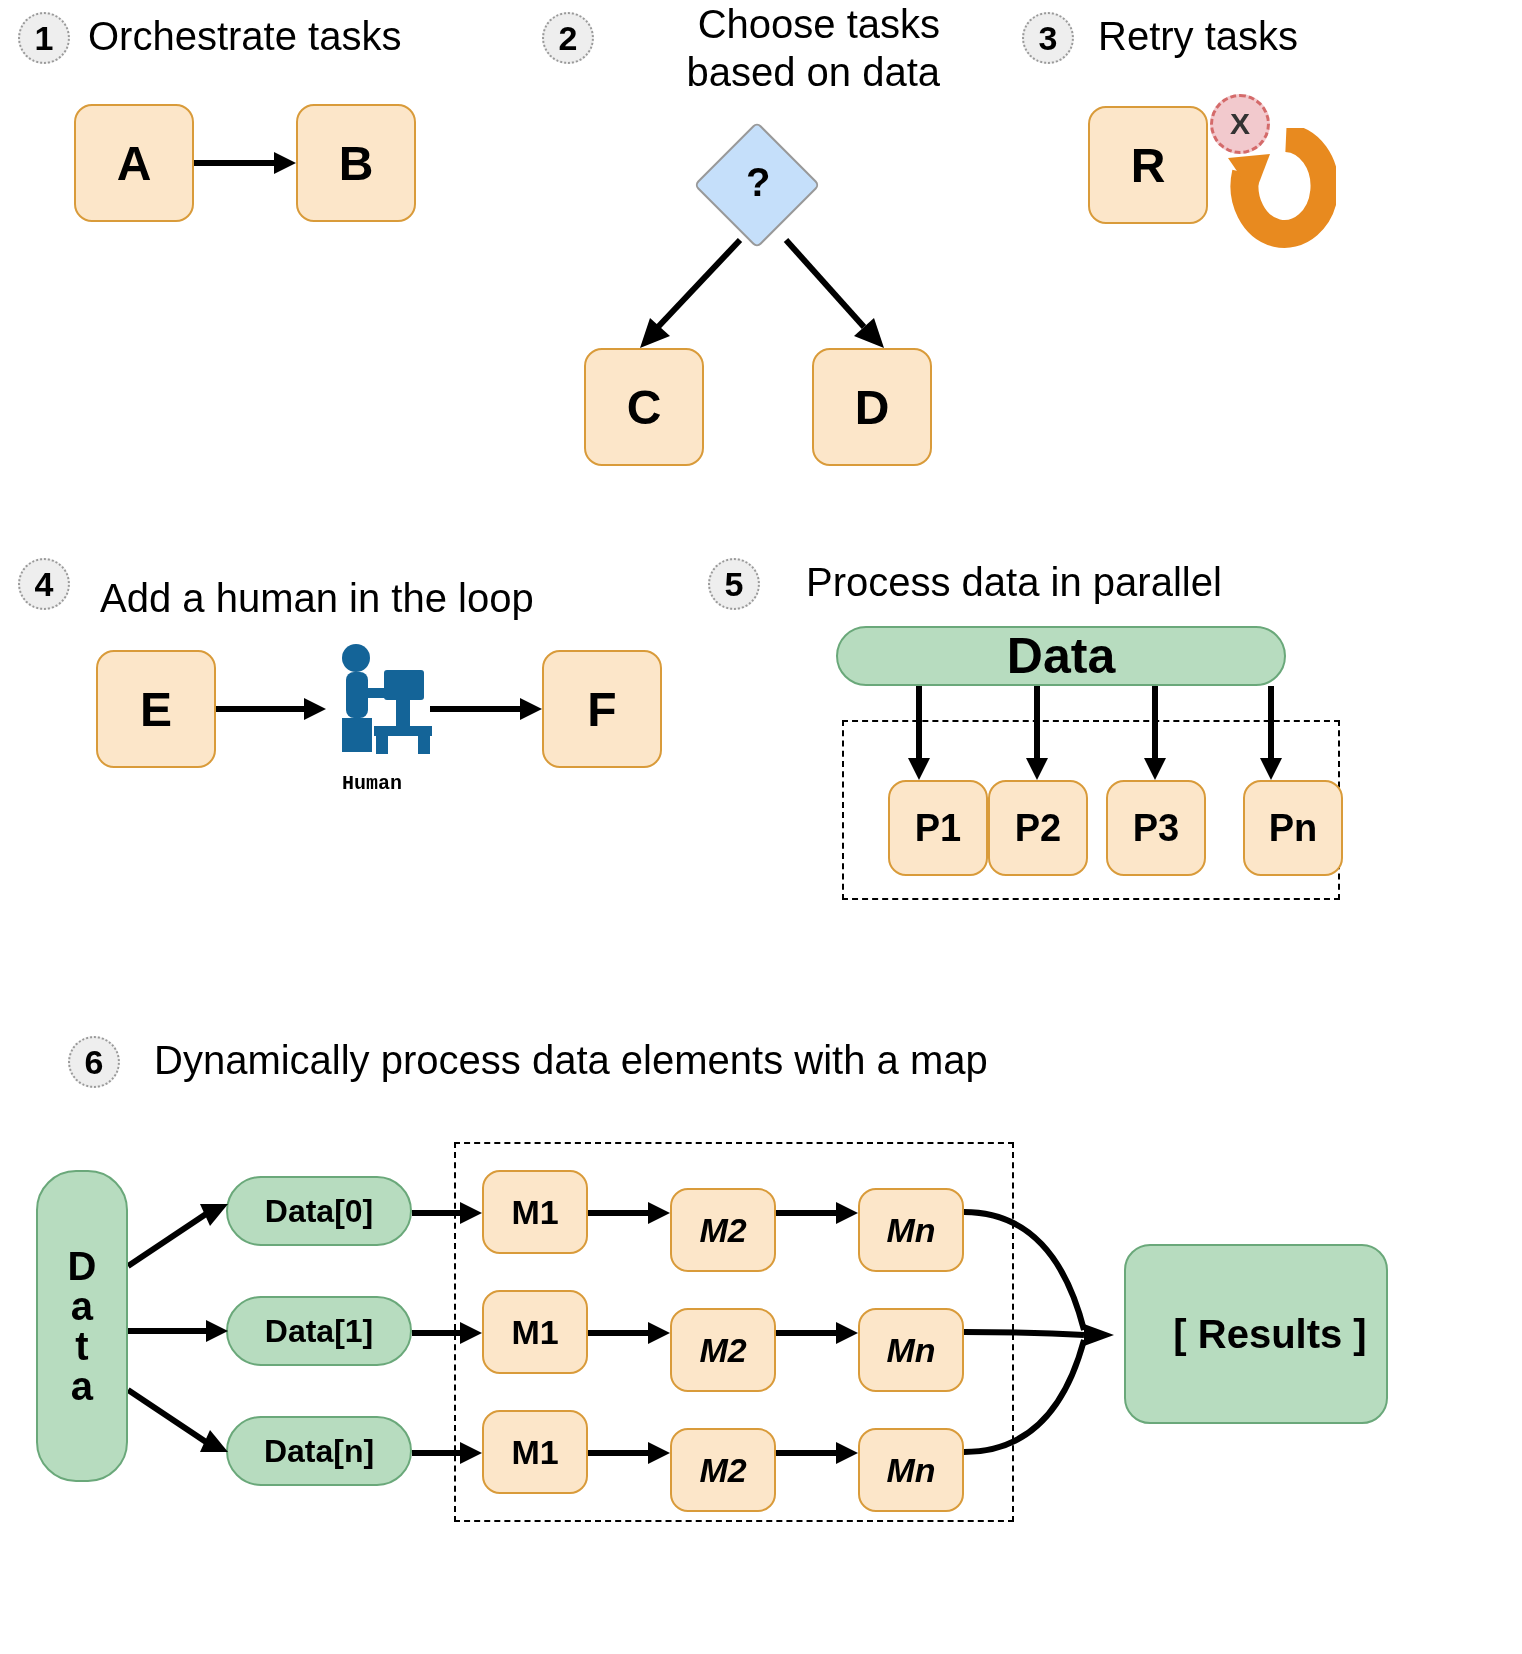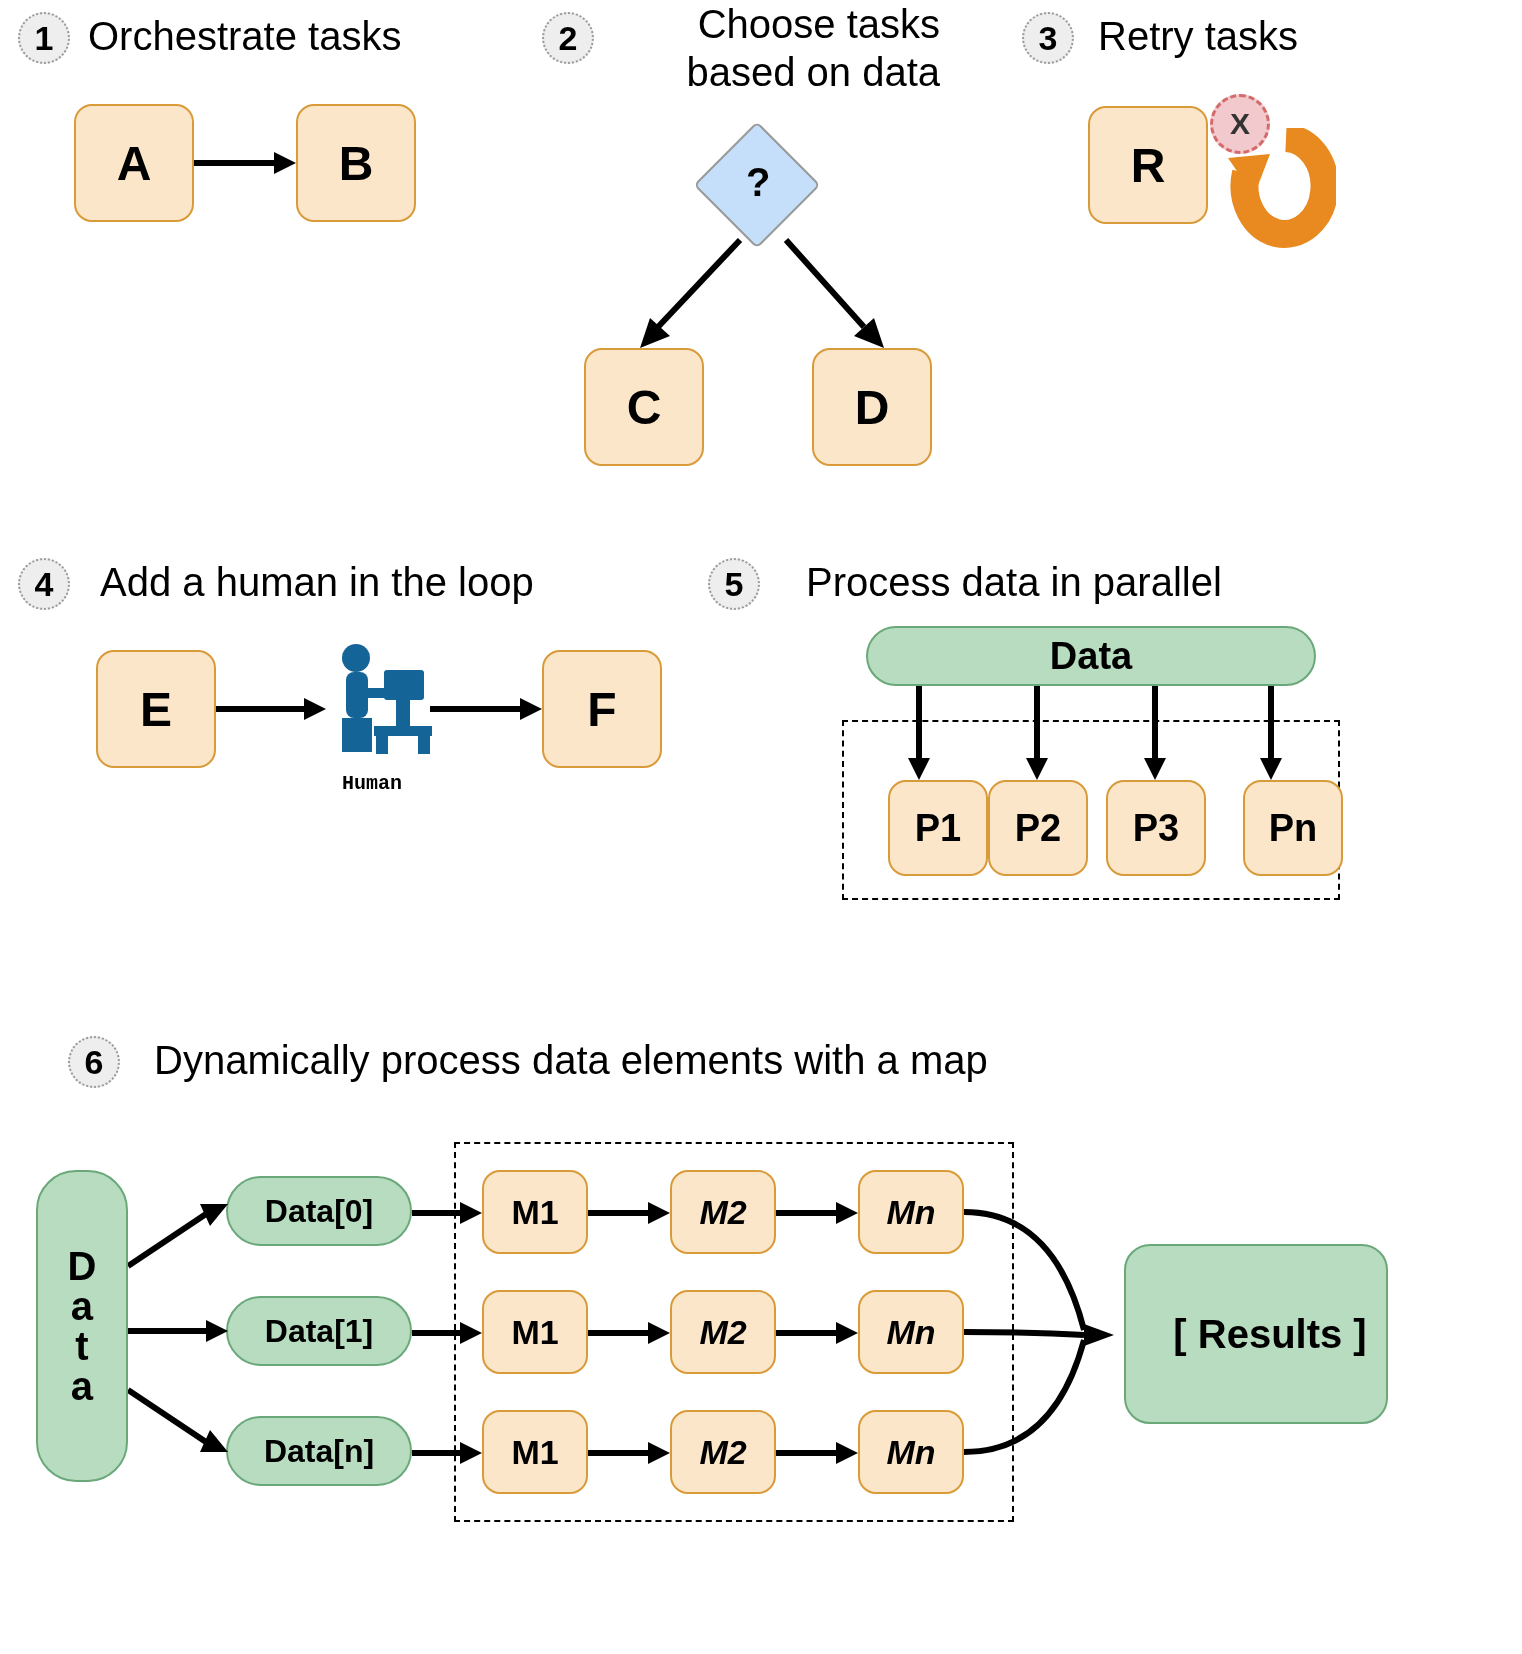--- a/index.html
+++ b/index.html
@@ -62,21 +62,21 @@
     position: absolute;
     width: 60px; height: 60px;
     border-radius: 50%;
     border: 3px dashed #d46a6a;
     background: #f2c9cd;
     display: flex; align-items: center; justify-content: center;
     font-size: 30px; font-weight: 700; color: #333;
   }
   .retry-arrow { position: absolute; }
   .human-label { position: absolute; font-size: 20px; font-weight: 700; }
-  .italic { font-style: italic; }
+  .italic { font-style: italic; margin-top: 18px; }
   .vert-text {
     writing-mode: horizontal-tb;
     display: flex; flex-direction: column; align-items: center; line-height: 1;
   }
 </style>
 </head>
 <body>
 
 <div class="badge" style="left:18px; top:12px;">
     <span>1</span>
@@ -113,21 +113,21 @@
 <div class="task" style="left:1088px; top:106px; width:120px; height:118px;">R</div>
 <div class="x-badge" style="left:1210px; top:94px;">X</div>
 <svg class="retry-arrow" style="left:1226px; top:128px;" width="110" height="120" viewBox="0 0 110 120">
   <path d="M 60 10 A 40 48 0 1 1 20 45" fill="none" stroke="#e88a1f" stroke-width="28"></path>
   <polygon points="2,30 44,26 28,68" fill="#e88a1f"></polygon>
 </svg>
 
 <div class="badge" style="left:18px; top:558px;">
     <span>4</span>
   </div>
-<div class="title" style="left:100px; top:560px;">Add a human in the loop</div>
+<div class="title" style="left:100px; top:576px;">Add a human in the loop</div>
 <div class="task" style="left:96px; top:650px; width:120px; height:118px;">E</div>
 <div class="task" style="left:542px; top:650px; width:120px; height:118px;">F</div>
 <svg class="arrow" style="left:216px; top:694px;" width="110" height="30">
   <line x1="0" y1="15" x2="88" y2="15" stroke="#000" stroke-width="6"></line>
   <polygon points="88,4 110,15 88,26" fill="#000"></polygon>
 </svg>
 <svg style="position:absolute; left:314px; top:630px;" width="120" height="140" viewBox="0 0 120 140">
   <circle cx="42" cy="28" r="14" fill="#146498"></circle>
   <rect x="32" y="42" width="22" height="46" rx="8" fill="#146498"></rect>
   <rect x="28" y="88" width="30" height="34" fill="#146498"></rect>
@@ -141,21 +141,21 @@
 <div class="human-label" style="left:342px; top:772px;font-family:Liberation Mono, monospace;">Human</div>
 <svg class="arrow" style="left:430px; top:694px;" width="112" height="30">
   <line x1="0" y1="15" x2="90" y2="15" stroke="#000" stroke-width="6"></line>
   <polygon points="90,4 112,15 90,26" fill="#000"></polygon>
 </svg>
 
 <div class="badge" style="left:708px; top:558px;">
     <span>5</span>
   </div>
 <div class="title" style="left:806px; top:560px;text-align:center;">Process data in parallel</div>
-<div class="pill" style="left:866px; top:626px; width:450px; height:60px; font-size:38px;">Data</div>
+<div class="pill" style="left:836px; top:626px; width:450px; height:60px; font-size:50px;">Data</div>
 <div class="dashed-box" style="left:842px; top:720px; width:498px; height:180px;"></div>
 <div class="task small" style="left:870px; top:780px; width:100px; height:96px;margin-left:18px;">P1</div>
 <div class="task small" style="left:988px; top:780px; width:100px; height:96px;">P2</div>
 <div class="task small" style="left:1106px; top:780px; width:100px; height:96px;">P3</div>
 <div class="task small" style="left:1222px; top:780px; width:100px; height:96px;margin-left:21px;">Pn</div>
 <svg class="arrow" style="left:904px; top:686px;" width="30" height="94">
     <line x1="15" y1="0" x2="15" y2="72" stroke="#000" stroke-width="6"></line>
     <polygon points="4,72 15,94 26,72" fill="#000"></polygon>
   </svg>
 <svg class="arrow" style="left:1022px; top:686px;" width="30" height="94">

